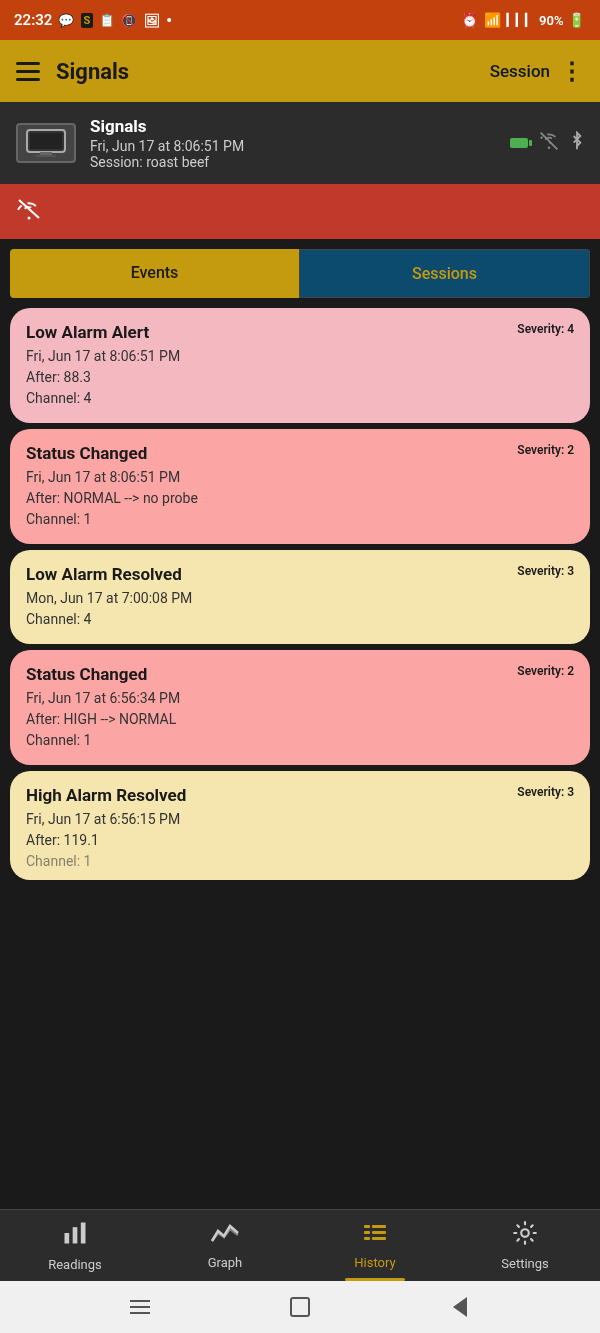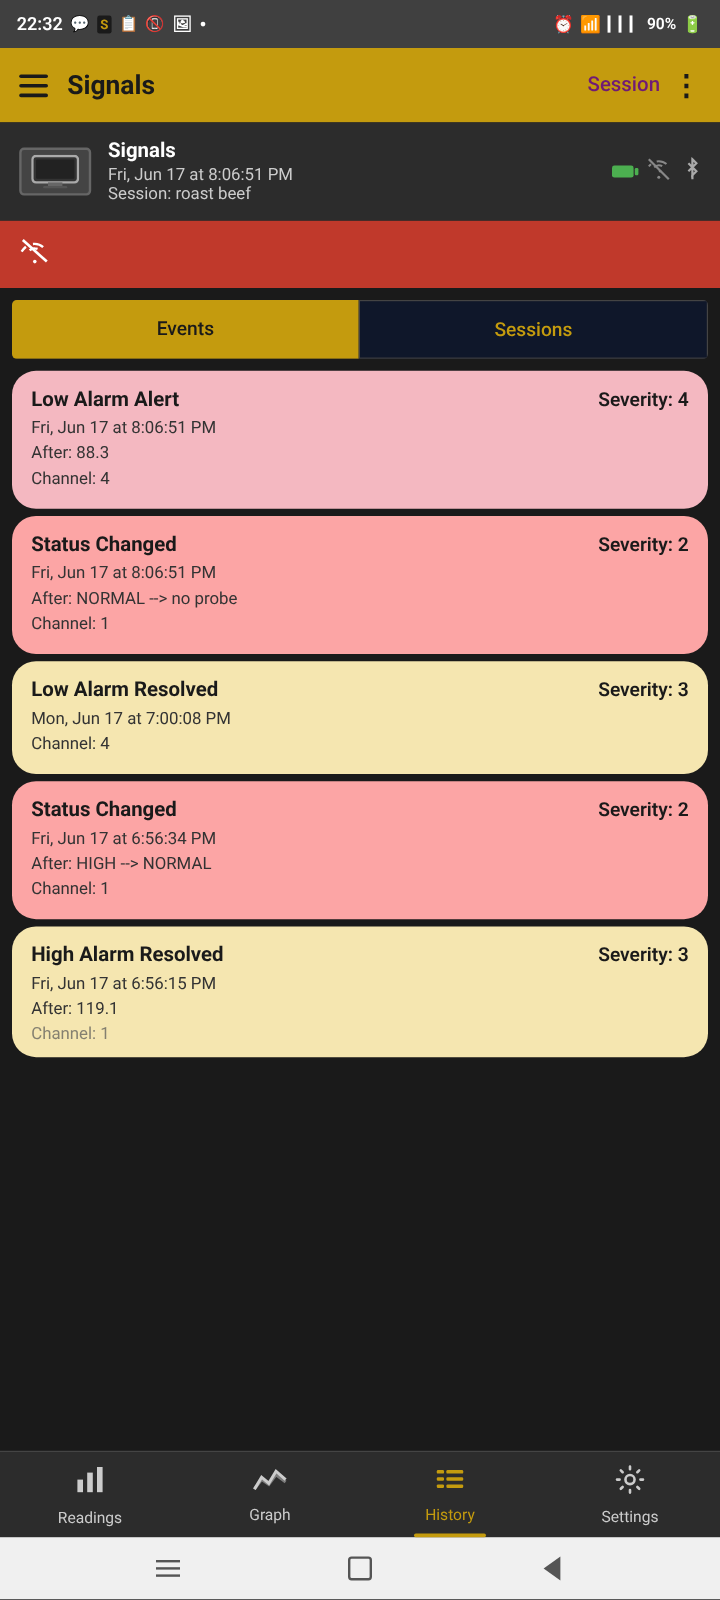--- a/index.html
+++ b/index.html
@@ -8,21 +8,21 @@
       width: 600px;
       min-height: 1333px;
       font-family: 'Roboto', Arial, sans-serif;
       background: #1a1a1a;
       display: flex;
       flex-direction: column;
     }
 
     
     .status-bar {
-      background: #404040;
+      background: #c2410c;
       display: flex;
       justify-content: space-between;
       align-items: center;
       padding: 6px 14px;
       height: 40px;
     }
     .status-left {
       color: #fff;
       font-size: 15px;
       font-weight: 600;
@@ -68,21 +68,21 @@
       font-size: 22px;
       font-weight: 700;
       flex: 1;
     }
     .app-bar-actions {
       display: flex;
       align-items: center;
       gap: 10px;
     }
     .session-btn {
-      color: #701a75;
+      color: #0f172a;
       font-size: 17px;
       font-weight: 500;
       cursor: pointer;
     }
     .more-icon {
       color: #1a1a1a;
       font-size: 24px;
       cursor: pointer;
       font-weight: 700;
     }
@@ -176,21 +176,21 @@
       text-align: center;
       font-size: 16px;
       font-weight: 500;
       cursor: pointer;
     }
     .tab.active {
       background: #c49b0e;
       color: #1a1a1a;
     }
     .tab.inactive {
-      background: #0f172a;
+      background: #0c4a6e;
       color: #c49b0e;
       border: 1px solid #444;
     }
 
     
     .events-list {
       flex: 1;
       padding: 10px;
       display: flex;
       flex-direction: column;
@@ -211,21 +211,21 @@
       justify-content: space-between;
       align-items: flex-start;
       margin-bottom: 4px;
     }
     .event-title {
       font-size: 17px;
       font-weight: 700;
       color: #1a1a1a;
     }
     .event-severity {
-      font-size: 16px;
+      font-size: 12px;
       font-weight: 600;
       color: #1a1a1a;
     }
     .event-detail {
       font-size: 14px;
       color: #333;
       line-height: 1.5;
     }
 
     

